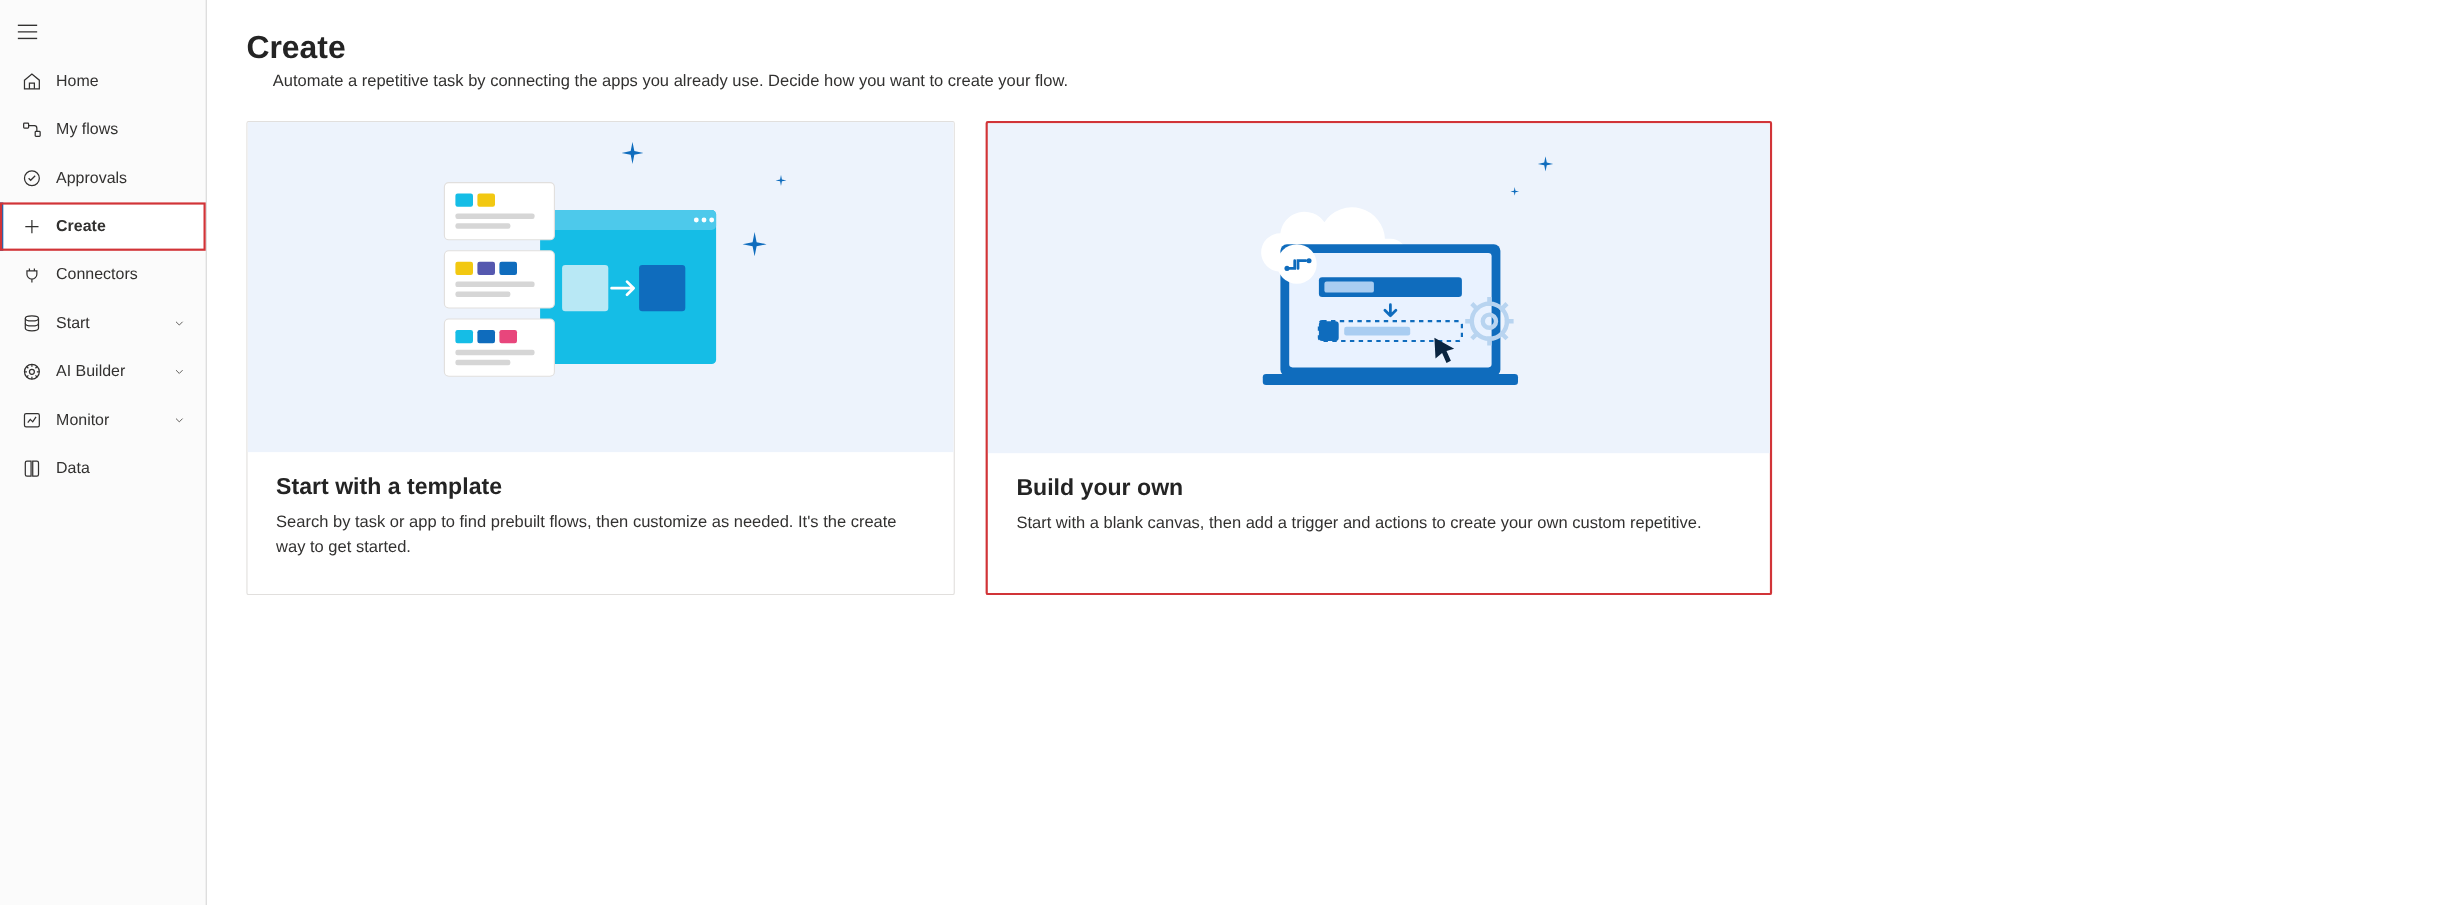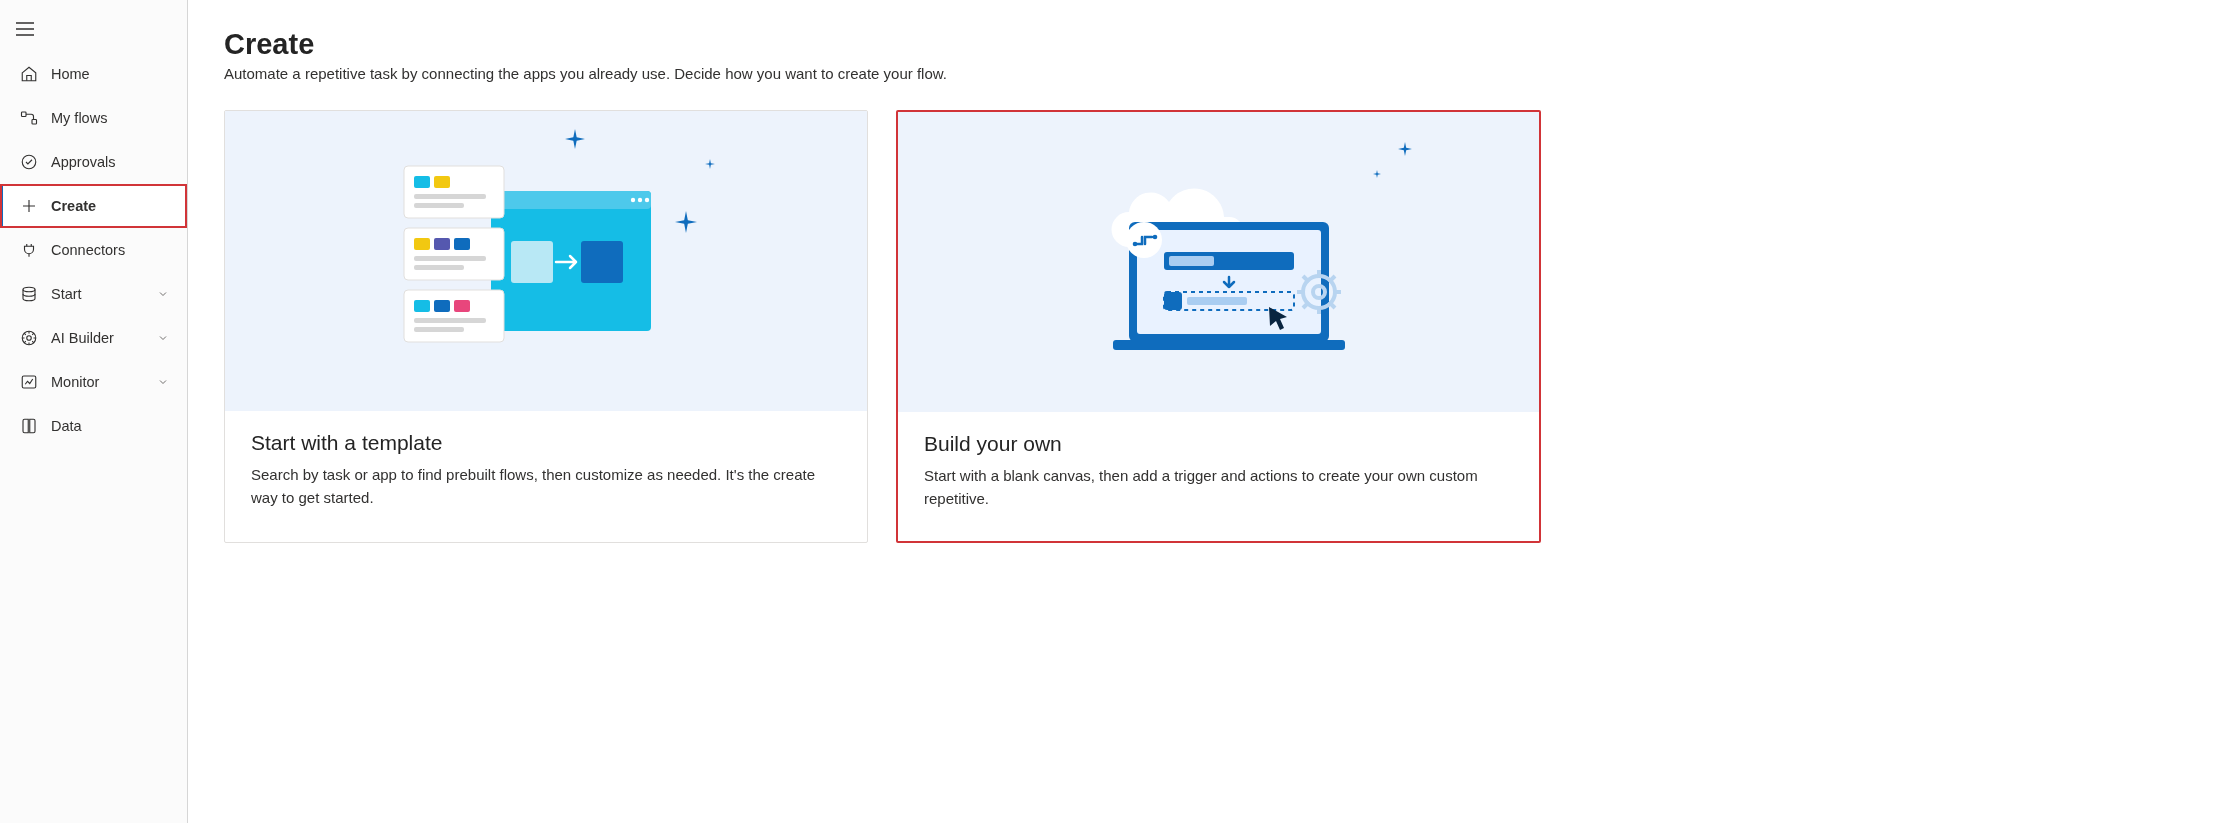--- a/index.html
+++ b/index.html
@@ -47,42 +47,42 @@
       display: inline-flex; align-items: center; justify-content: center;
       color: #323130;
       flex-shrink: 0;
     }
     .nav-label { flex: 1; font-size: 14.5px; }
     .chevron { width: 14px; height: 14px; flex-shrink: 0; color: #605e5c; }
 
     
     .main { flex: 1; padding: 28px 36px 0 36px; overflow: auto; }
     .page-title { font-size: 29px; font-weight: 600; margin-bottom: 4px; color:#242424;}
-    .page-subtitle { font-size: 15px; color: #323130; margin-bottom: 28px; }
+    .page-subtitle { font-size: 15px; color: #323130; margin-bottom: 28px; margin-left: 24px; }
 
     .cards { display: flex; gap: 28px; }
     .card {
       width: 644px;
       border: 1px solid #e1dfdd;
       border-radius: 2px;
       overflow: hidden;
       cursor: pointer;
       background: #fff;
     }
-    .card.highlighted { border: 2px solid #d13438; width: 645px; }
+    .card.highlighted { border: 2px solid #d13438; width: 715px; }
     .card-hero {
       height: 300px;
       background: #edf3fc;
       display: flex;
       align-items: center;
       justify-content: center;
       position: relative;
     }
     .card-body { padding: 20px 26px 30px; }
-    .card-title { font-size: 21px; font-weight: 400; margin-bottom: 8px; color:#242424;}
+    .card-title { font-size: 21px; font-weight: 700; margin-bottom: 8px; color:#242424;}
     .card-desc { font-size: 15px; color: #323130; line-height: 1.55; }
 
     
     .sparkle { position: absolute; }
     .sparkle path { fill: #0f6cbd; }
   </style>
 </head>
 <body>
 
 <div class="app">

